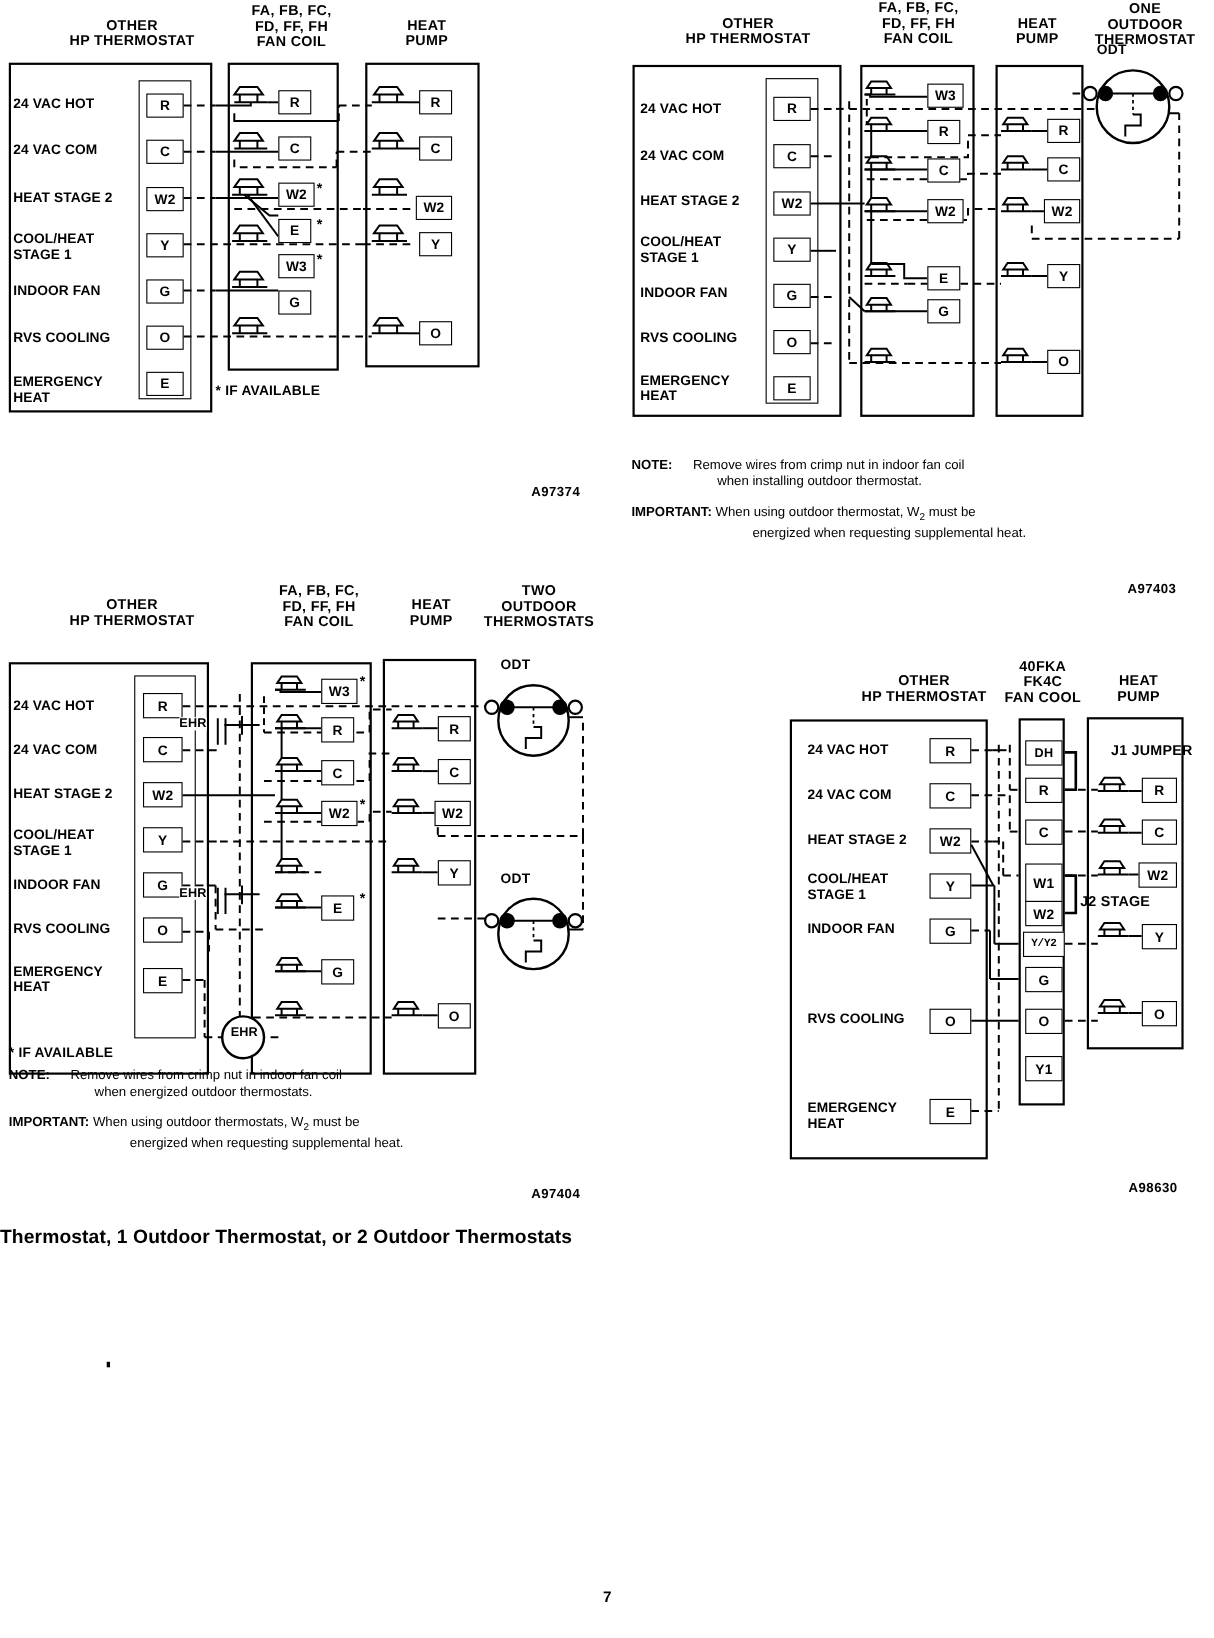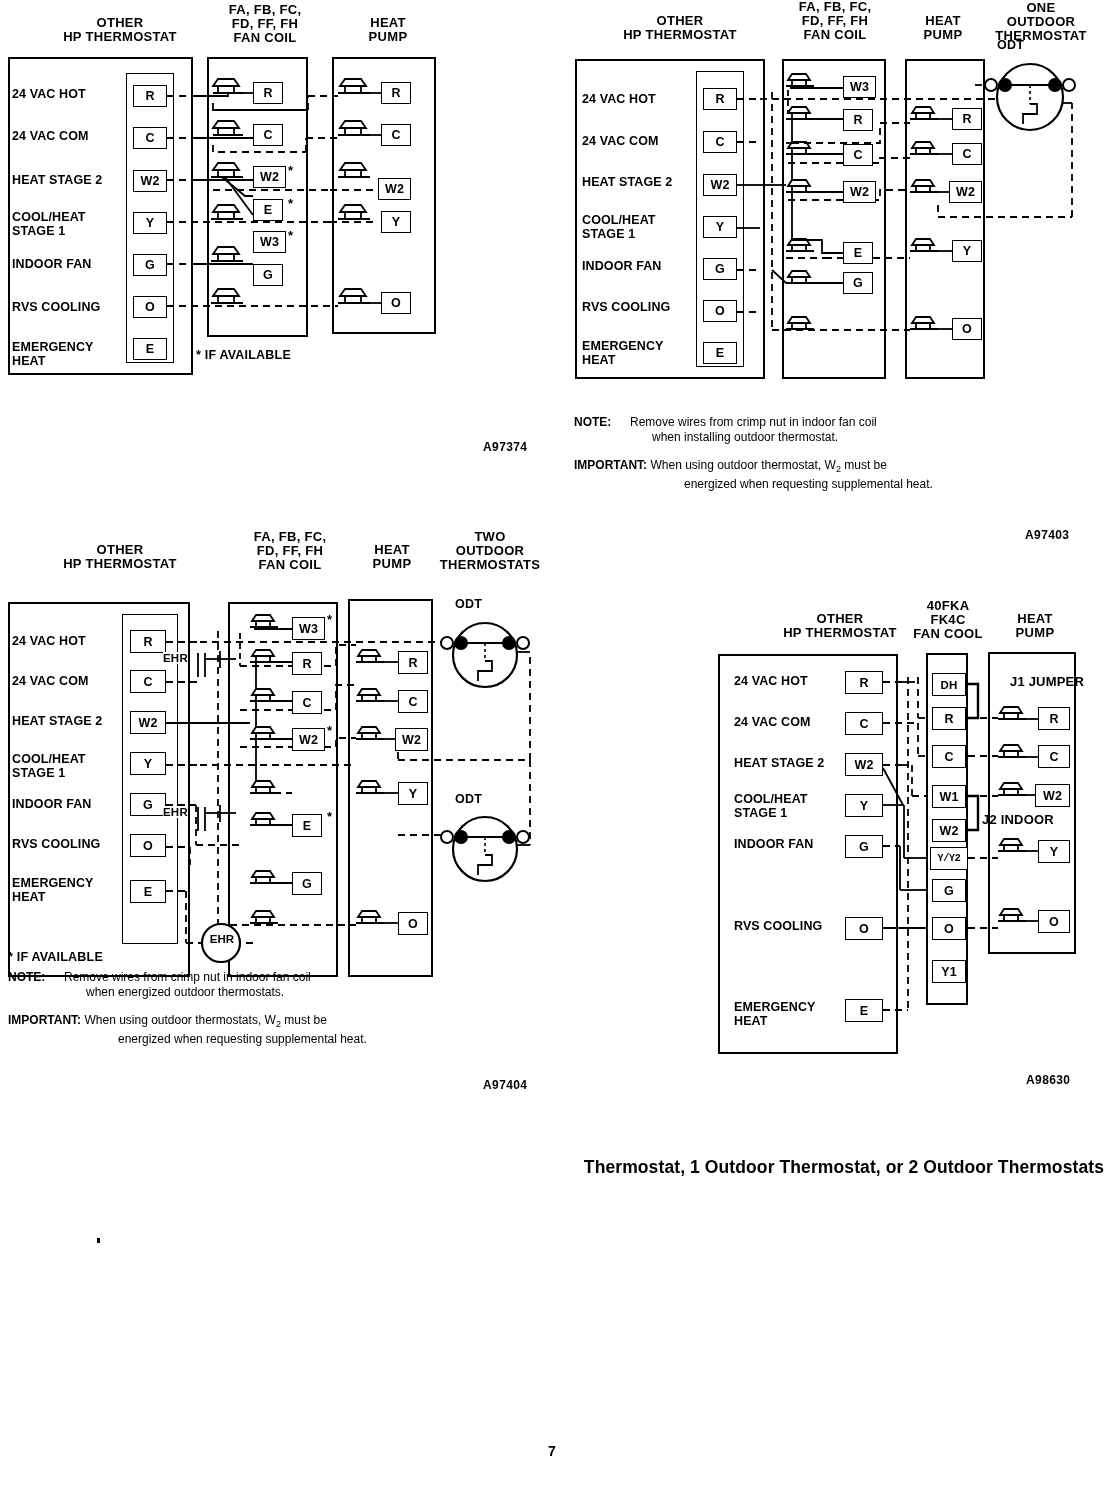--- a/index.html
+++ b/index.html
@@ -48,21 +48,21 @@
     letter-spacing:.2px;
   }
   .sub{font-size:9px;vertical-align:sub;}
   .caption{
     font-size:17.5px;
     font-weight:bold;
     line-height:23px;
     text-align:center;
     letter-spacing:.1px;
   }
-  .capline2{text-align:right;margin-top:43px;}
+  .capline2{text-align:left;}
   .pageno{
     font-size:14px;
     font-weight:bold;
     text-align:center;
     width:100%;
   }
   .jumperlbl{
     font-size:13px;
     font-weight:bold;
     letter-spacing:.2px;
@@ -749,35 +749,35 @@
 
         <path d="M278 94 L288 94 L288 128 L278 128" stroke-width="2.4"></path>
 
         <path d="M278 206 L288 206 L288 240 L278 240" stroke-width="2.4"></path>
       </g>
     </svg>
 
     <div class="abs term small" style="left:242px;top:83px;width:34px;height:23px;">DH</div>
     <div class="abs term" style="left:242px;top:117px;width:34px;height:23px;">R</div>
     <div class="abs term" style="left:242px;top:155px;width:34px;height:23px;">C</div>
-    <div class="abs term" style="left:242px;top:195px;width:34px;height:23px;">W1</div>
+    <div class="abs term" style="left:242px;top:195px;width:34px;height:35px;">W1</div>
     <div class="abs term" style="left:242px;top:229px;width:34px;height:23px;">W2</div>
     <div class="abs term tiny" style="left:240px;top:257px;width:38px;height:23px;font-family:Liberation Mono, monospace;">Y/Y2</div>
     <div class="abs term" style="left:242px;top:289px;width:34px;height:23px;">G</div>
     <div class="abs term" style="left:242px;top:327px;width:34px;height:23px;">O</div>
     <div class="abs term" style="left:242px;top:370px;width:34px;height:23px;">Y1</div>
 
     <div class="abs term" style="left:348px;top:117px;width:32px;height:23px;">R</div>
     <div class="abs term" style="left:348px;top:155px;width:32px;height:23px;">C</div>
     <div class="abs term" style="left:345px;top:194px;width:35px;height:23px;">W2</div>
     <div class="abs term" style="left:348px;top:250px;width:32px;height:23px;">Y</div>
     <div class="abs term" style="left:348px;top:320px;width:32px;height:23px;">O</div>
 
     <div class="abs jumperlbl" style="left:292px;top:84px;margin-left:28px;">J1 JUMPER</div>
-    <div class="abs jumperlbl" style="left:292px;top:222px;">J2 INDOOR</div>
+    <div class="abs jumperlbl" style="left:292px;top:222px;">J2 STAGE</div>
   </div>
 
   <div class="abs refno" style="left:1026px;top:1073px;">A98630</div>
 
   <div class="abs caption" style="left:0;top:1113px;width:1104px;">
     <div class="capline2">Thermostat, 1 Outdoor Thermostat, or 2 Outdoor Thermostats</div>
   </div>
 
   <div class="abs mark" style="left:97px;top:1238px;"></div>
 

